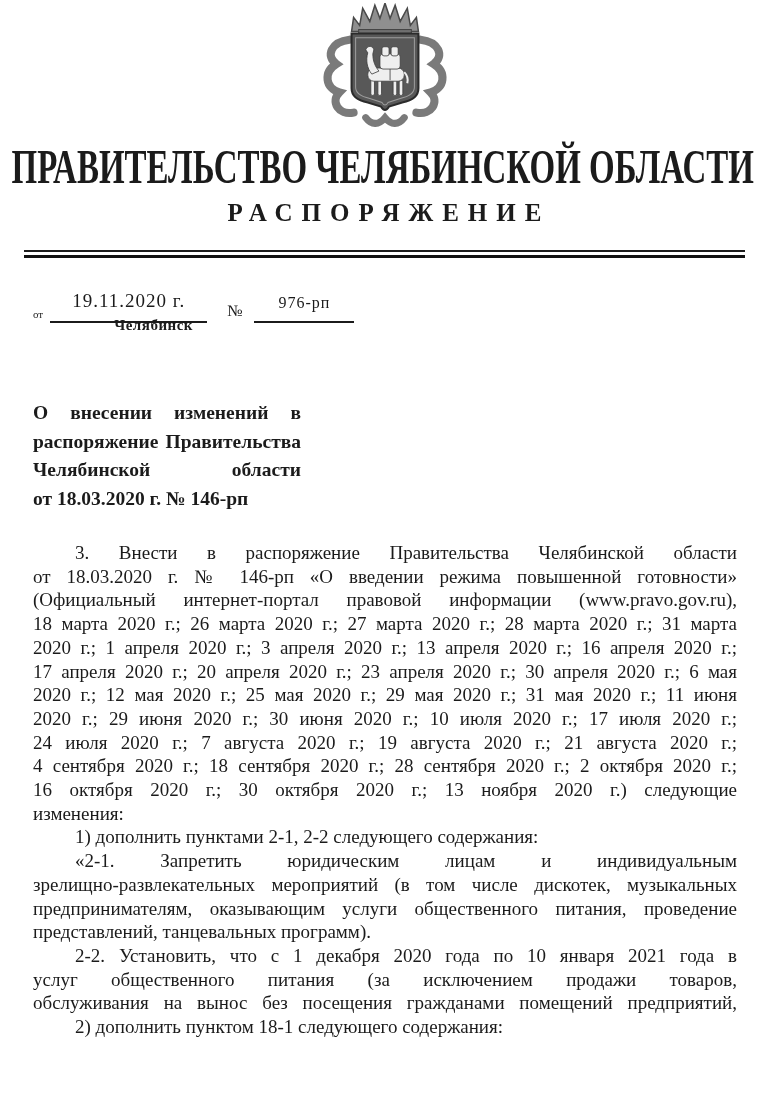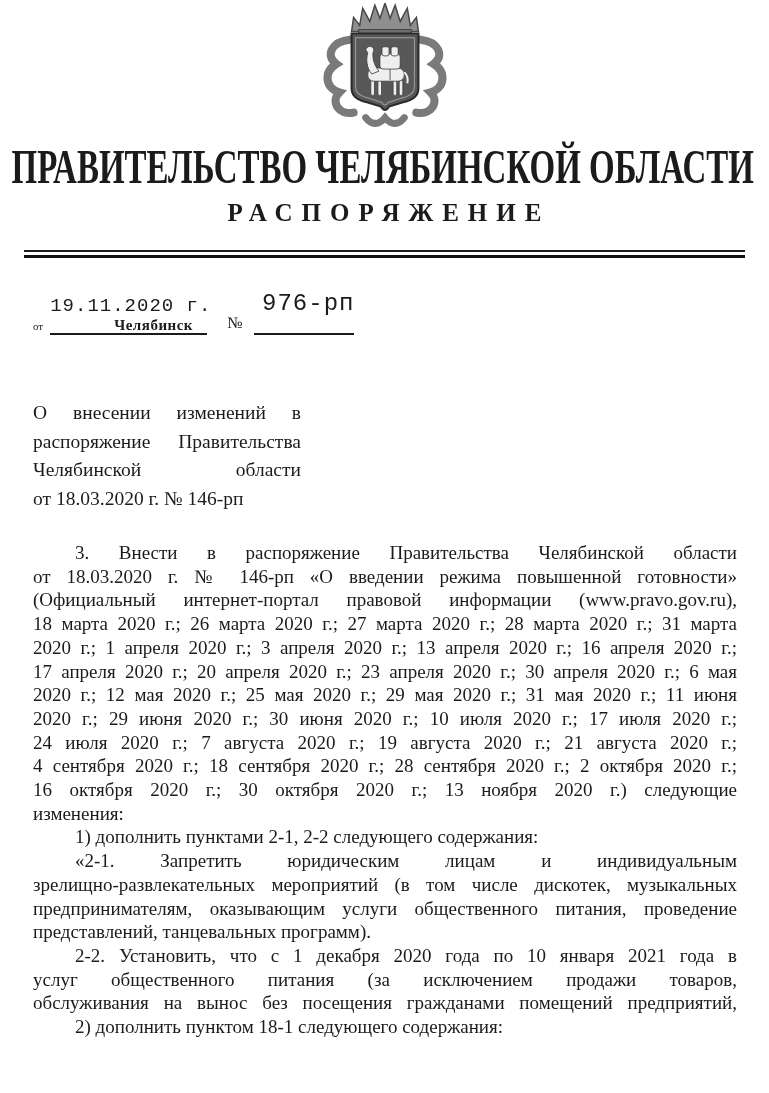--- a/index.html
+++ b/index.html
@@ -32,34 +32,34 @@
   }
   .rule{
     position:absolute;top:250px;left:24px;width:721px;height:3px;
     border-top:2px solid #1c1c1c;border-bottom:3px solid #111;
   }
   
   .dateline{position:absolute;top:290px;left:33px;white-space:nowrap;}
   .dateline .prefix{font-size:11px;vertical-align:bottom;padding-bottom:3px;display:inline-block;}
   .ufield{
     display:inline-block;vertical-align:bottom;
-    border-bottom:2px solid #1b1b1b;text-align:right;
-    font-family:Liberation Mono, monospace;
-    padding-bottom:16px;
+    border-bottom:2px solid #1b1b1b;text-align:center;
+    font-family:Liberation Serif, serif;
+    padding-bottom:9px;
   }
   .ufield.date{width:157px;font-size:19px;letter-spacing:1px;margin-left:3px;}
-  .ufield.num{width:100px;font-size:24px;letter-spacing:1px;}
+  .ufield.num{width:100px;font-size:16px;letter-spacing:1px;}
   .dateline .nosign{font-size:16px;vertical-align:bottom;padding-bottom:3px;display:inline-block;margin:0 8px 0 16px;}
   .city{
     position:absolute;top:317px;left:36px;width:157px;
     text-align:right;font-weight:bold;font-size:15px;letter-spacing:0.5px;
   }
   
   .subject{position:absolute;top:399px;left:33px;width:268px;font-size:19.5px;}
-  .subject .jline{line-height:28.5px;}
+  .subject .jline{line-height:28.5px;font-weight:bold;}
   
   .bodytext{position:absolute;top:541px;left:33px;width:704px;font-size:19px;}
   .bodytext .jline{line-height:23.7px;}
   
   .jline{text-align:justify;text-align-last:justify;}
   .jline.jlast{text-align-last:left;}
   .jline.indent{text-indent:42px;}
 </style>
 </head>
 <body>

